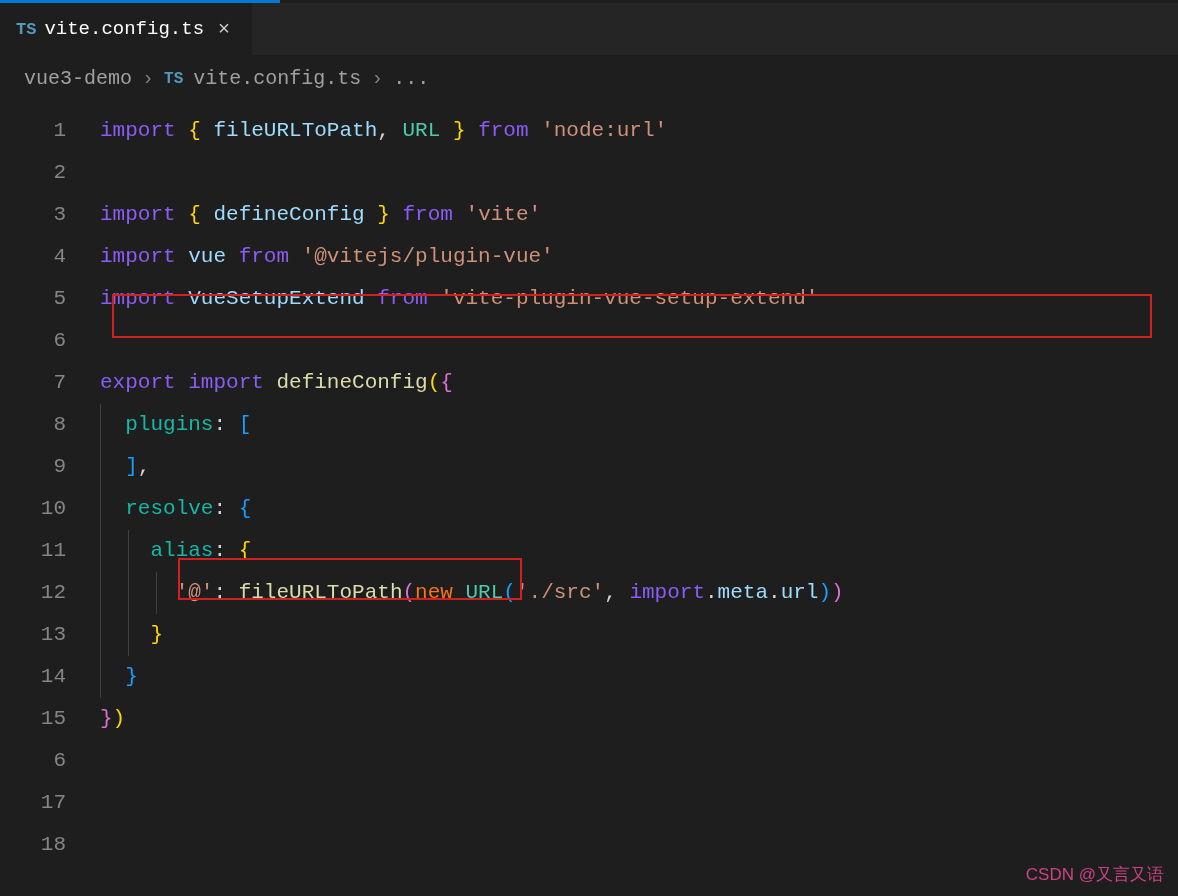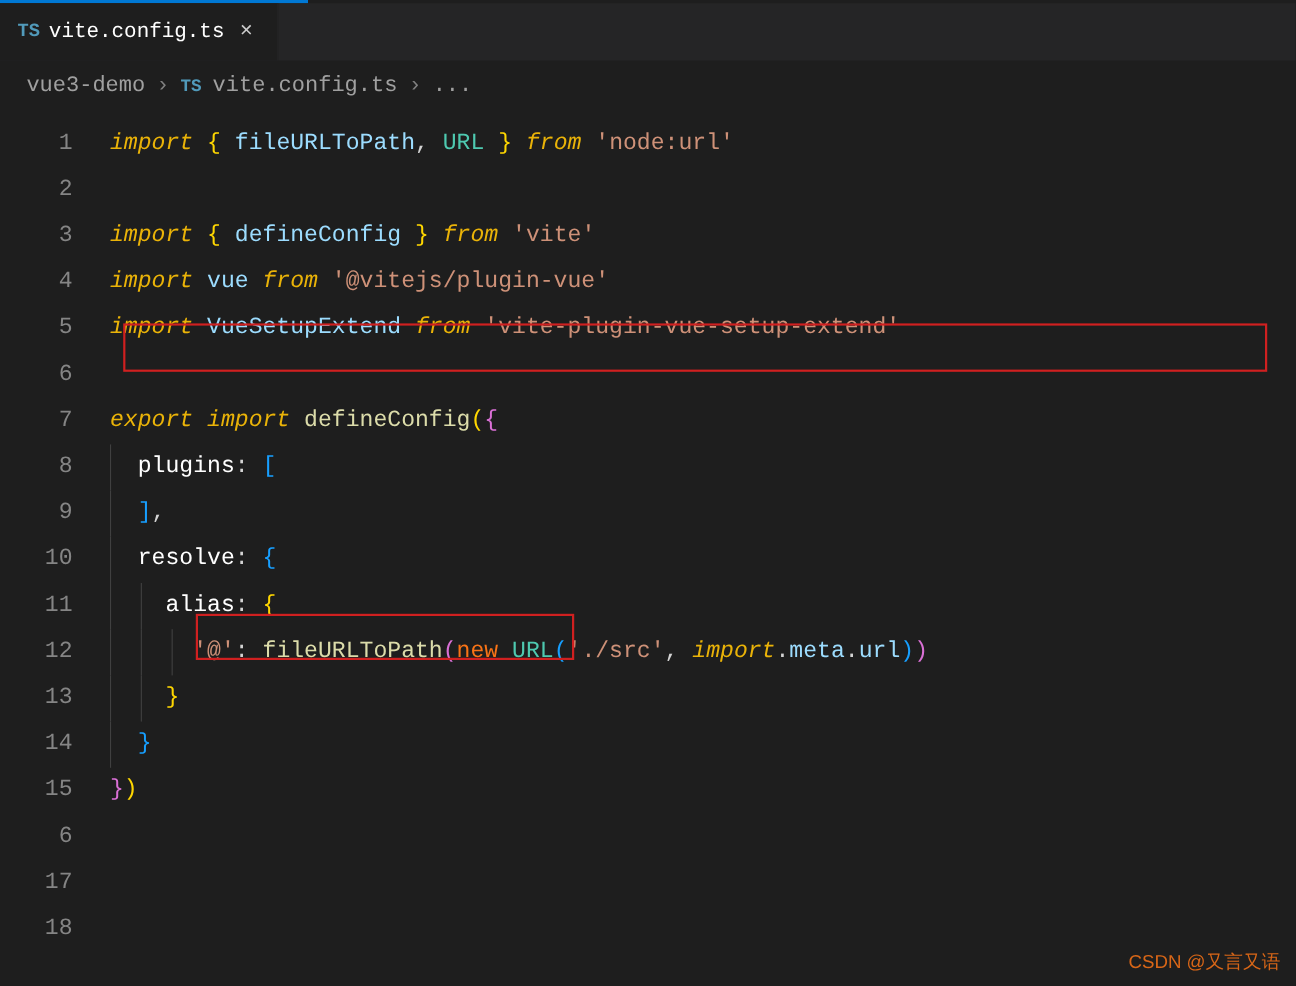--- a/index.html
+++ b/index.html
@@ -112,38 +112,38 @@
       top: 558px;
       left: 178px;
       width: 344px;
       height: 42px;
       pointer-events: none;
     }
     .watermark {
       position: absolute;
       bottom: 10px;
       right: 14px;
-      color: #f97316;
+      color: #ec4899;
       font-size: 17px;
       font-family: Arial, sans-serif;
       opacity: 0.85;
     }
     
-    .tk-keyword { color: #eab308; font-style: italic; }
+    .tk-keyword { color: #8b5cf6; }
     .tk-brace { color: #ffd700; }
     .tk-brace2 { color: #da70d6; }
     .tk-brace3 { color: #179fff; }
     .tk-ident { color: #9cdcfe; }
     .tk-func { color: #dcdcaa; }
     .tk-class { color: #4ec9b0; }
     .tk-string { color: #ce9178; }
     .tk-comment { color: #6a9955; }
     .tk-link { color: #6a9955; text-decoration: underline; }
     .tk-punct { color: #d4d4d4; }
-    .tk-prop { color: #ffffff; }
+    .tk-prop { color: #14b8a6; }
     .tk-new { color: #f97316; }
   </style>
 </head>
 <body>
 
 <div class="top-border"></div>
 <div class="tab-bar">
   <div class="tab">
     <span class="tab-icon">TS</span>
     <span class="tab-name">vite.config.ts</span>

